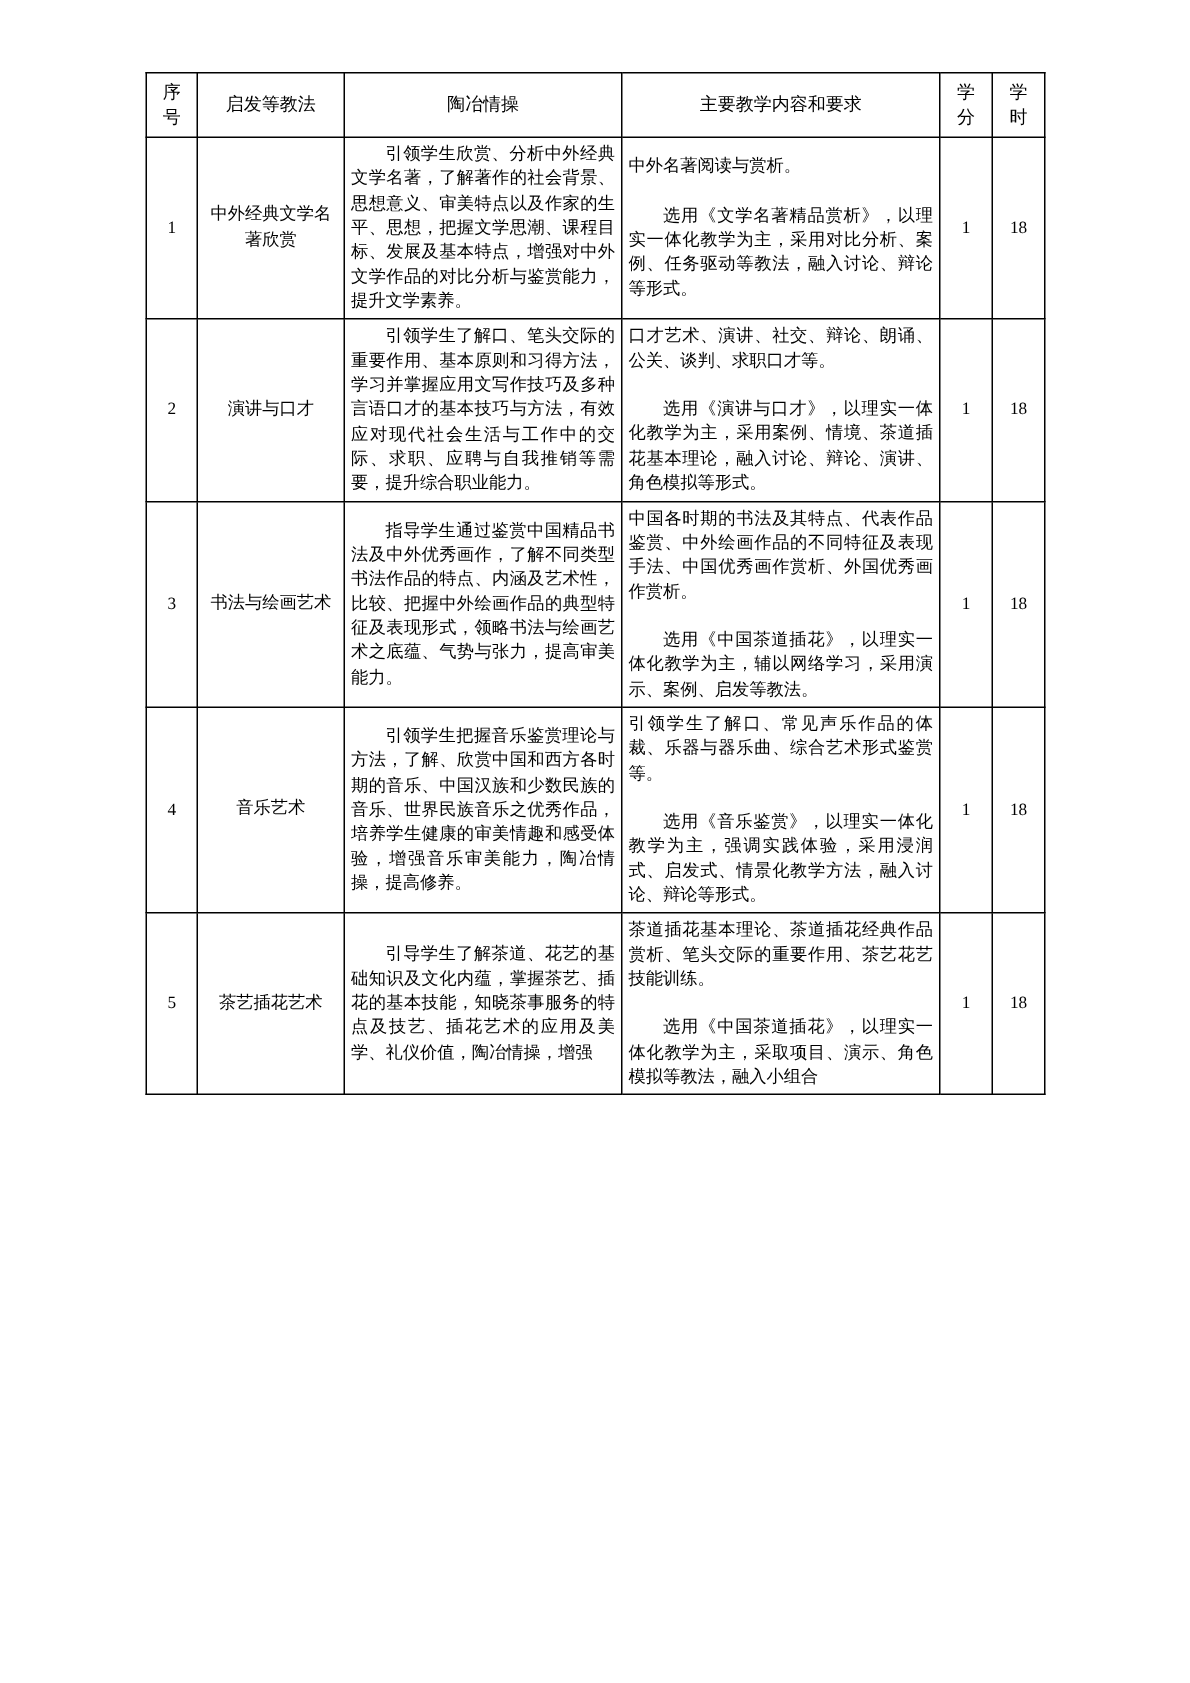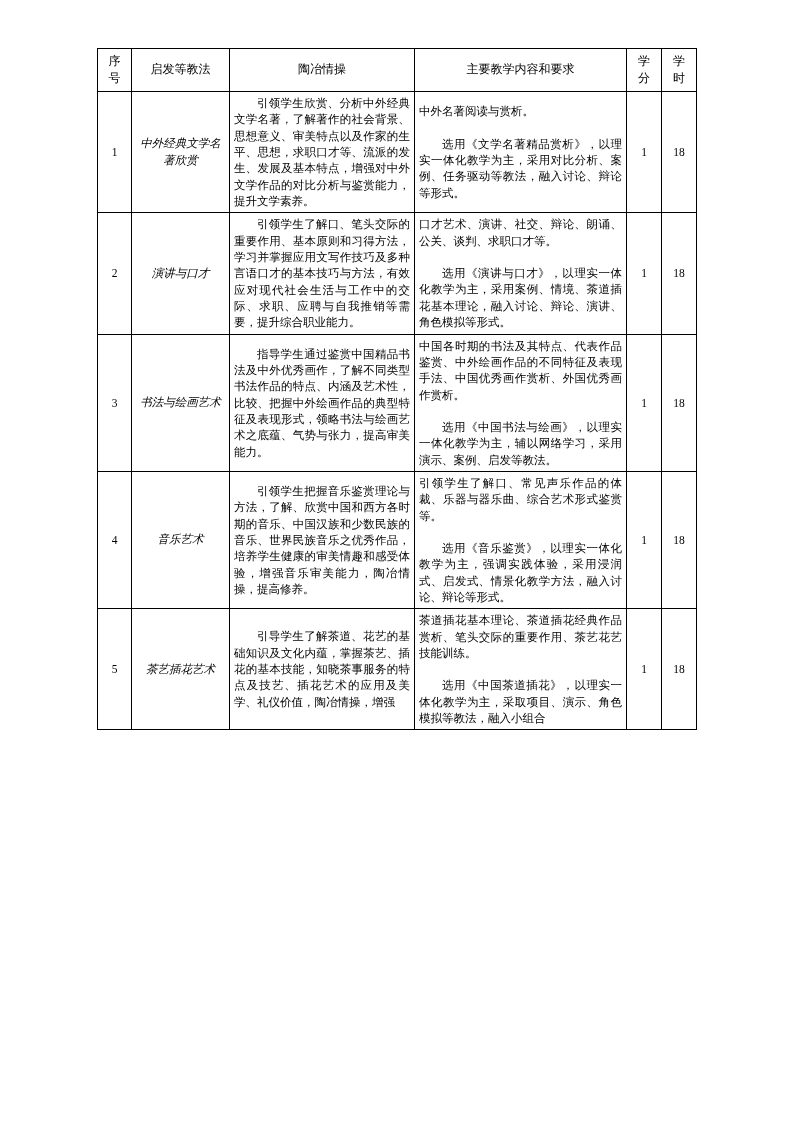--- a/index.html
+++ b/index.html
@@ -60,21 +60,20 @@
   .col-hours   { width: 35px; }
 
   td.c-no, td.c-credit, td.c-hours {
     text-align: center;
     vertical-align: middle;
   }
   td.c-name {
     text-align: center;
     vertical-align: middle;
     line-height: 1.5;
-    font-style: italic;
   }
   td.c-goal, td.c-content {
     text-align: justify;
     text-justify: inter-ideograph;
     vertical-align: top;
     padding-top: 5px;
   }
   td.c-goal p, td.c-content p {
     margin: 0;
   }
@@ -113,21 +112,21 @@
         <th class="thead-wrap">学
 时</th>
       </tr>
     </thead>
     <tbody>
 
       <tr>
         <td class="c-no">1</td>
         <td class="c-name">中外经典文学名著欣赏</td>
         <td class="c-goal">
-          <p class="indent2">引领学生欣赏、分析中外经典文学名著，了解著作的社会背景、思想意义、审美特点以及作家的生平、思想，求职口才等、流派的发生、发展及基本特点，增强对中外文学作品的对比分析与鉴赏能力，提升文学素养。</p>
+          <p class="indent2">引领学生欣赏、分析中外经典文学名著，了解著作的社会背景、思想意义、审美特点以及作家的生平、思想，把握文学思潮、课程目标、发展及基本特点，增强对中外文学作品的对比分析与鉴赏能力，提升文学素养。</p>
         </td>
         <td class="c-content">
           <p>中外名著阅读与赏析。</p>
           <p class="indent2">选用《文学名著精品赏析》，以理实一体化教学为主，采用对比分析、案例、任务驱动等教法，融入讨论、辩论等形式。</p>
         </td>
         <td class="c-credit">1</td>
         <td class="c-hours">18</td>
       </tr>
 
       <tr>
@@ -145,21 +144,21 @@
       </tr>
 
       <tr>
         <td class="c-no">3</td>
         <td class="c-name">书法与绘画艺术</td>
         <td class="c-goal">
           <p class="indent2">指导学生通过鉴赏中国精品书法及中外优秀画作，了解不同类型书法作品的特点、内涵及艺术性，比较、把握中外绘画作品的典型特征及表现形式，领略书法与绘画艺术之底蕴、气势与张力，提高审美能力。</p>
         </td>
         <td class="c-content">
           <p>中国各时期的书法及其特点、代表作品鉴赏、中外绘画作品的不同特征及表现手法、中国优秀画作赏析、外国优秀画作赏析。</p>
-          <p class="indent2">选用《中国书法与绘画》，以理实一体化教学为主，辅以网络学习，采用演示、案例、启发等教法。</p>
+          <p class="indent2">选用《中国茶道插花》，以理实一体化教学为主，辅以网络学习，采用演示、案例、启发等教法。</p>
         </td>
         <td class="c-credit">1</td>
         <td class="c-hours">18</td>
       </tr>
 
       <tr>
         <td class="c-no">4</td>
         <td class="c-name">音乐艺术</td>
         <td class="c-goal">
           <p class="indent2">引领学生把握音乐鉴赏理论与方法，了解、欣赏中国和西方各时期的音乐、中国汉族和少数民族的音乐、世界民族音乐之优秀作品，培养学生健康的审美情趣和感受体验，增强音乐审美能力，陶冶情操，提高修养。</p>

